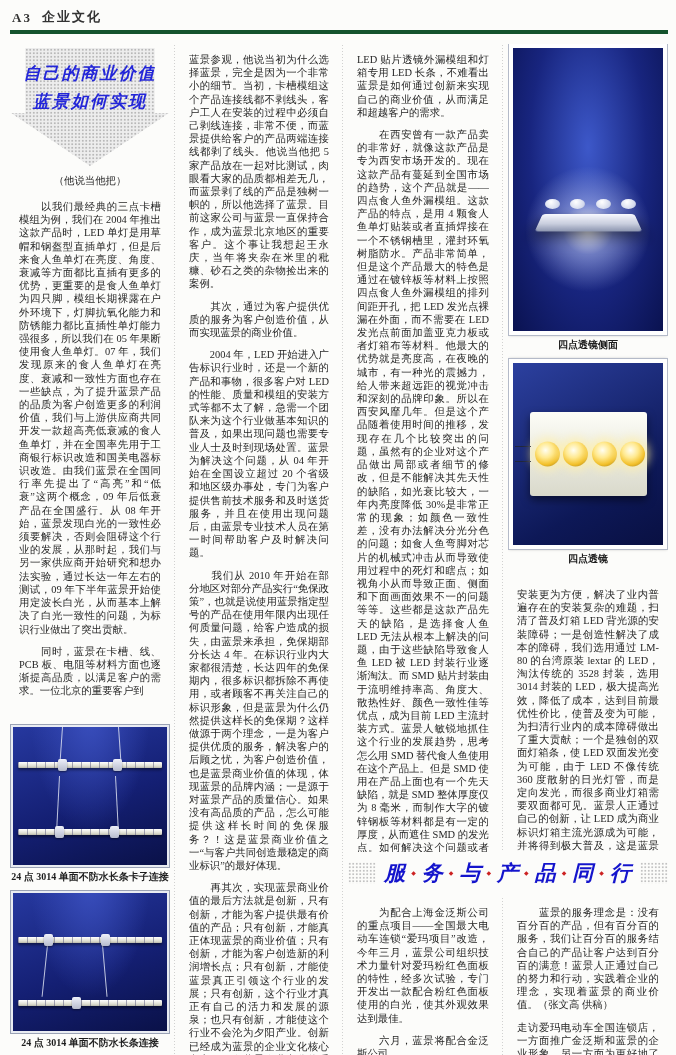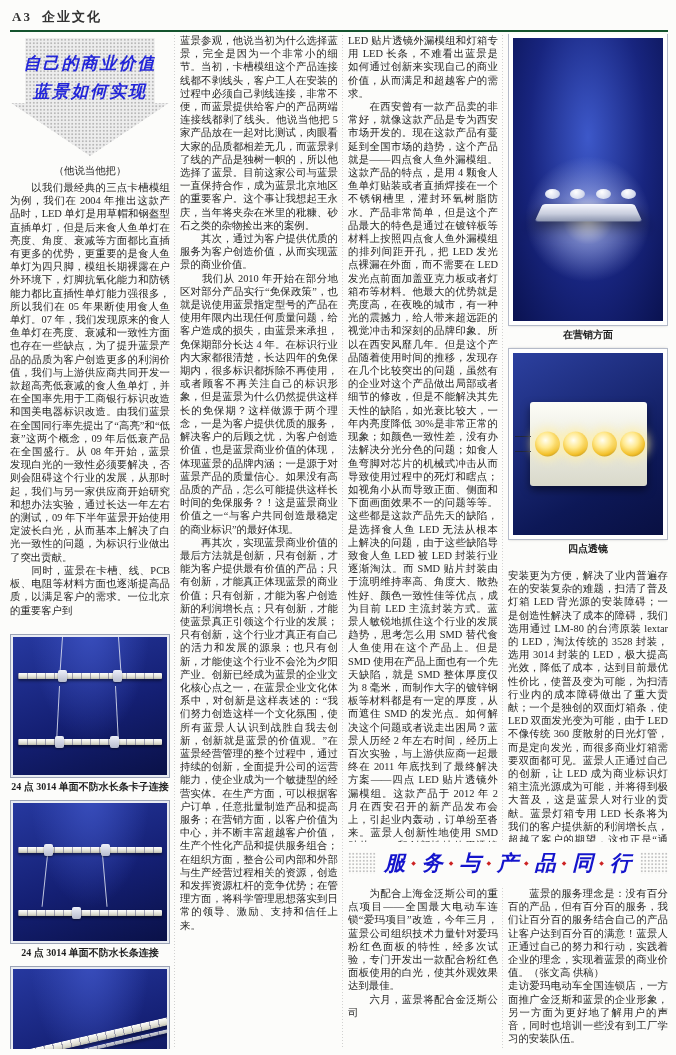--- a/index.html
+++ b/index.html
@@ -4,43 +4,43 @@
 <style>
   html,body{margin:0;padding:0;background:#9b9b9b;}
   .page{
     position:relative; width:676px; height:1055px; margin:0 auto;
     background:#fcfcfa; box-sizing:border-box; padding:6px 8px 0 10px;
     font-family:"Liberation Serif","DejaVu Serif",serif; color:#262626;
     overflow:hidden;
   }
   
   .masthead{
-    display:flex; align-items:center; gap:10px;
+    display:flex; align-items:flex-end; gap:10px;
     font-weight:bold; font-size:13px; letter-spacing:2px; color:#333;
-    border-bottom:2px solid #14532d; padding:2px 0 4px 2px; margin-bottom:2px;
+    border-bottom:4px solid #14532d; padding:2px 0 4px 2px; margin-bottom:10px;
   }
   
   .content{display:flex; height:1015px;}
   .vband{
     width:4px; margin:0 3px; align-self:stretch; flex:none;
     background-image:radial-gradient(#c6c6c6 0.7px, transparent 0.8px);
     background-size:3px 3px; opacity:.8;
   }
   .col{box-sizing:border-box; overflow:hidden;}
   .c1{width:160px; display:flex; flex-direction:column;}
   .c2{width:158px;}
   .rhalf{width:320px; display:flex; flex-direction:column;}
   .rh-top{display:flex; height:808px; flex:none;}
   .c3{width:150px;}
   .c4{flex:1; display:flex; flex-direction:column;}
   .rh-bottom{display:flex; flex:1; min-height:0;}
   .cb-left{width:150px;}
   .cb-right{flex:1;}
   
-  .bp{margin:0; font-size:10.4px; line-height:13.2px; text-align:justify;}
+  .bp{margin:9px; font-size:10.4px; line-height:13.2px; text-align:justify;}
   
   .title-arrow{
     margin:4px 1px 8px 1px; height:118px; flex:none;
     clip-path:polygon(9% 0%, 91% 0%, 91% 55%, 100% 55%, 50% 100%, 0% 55%, 9% 55%);
     background-color:#ededed;
     background-image:radial-gradient(#b8b8b8 0.8px, transparent 0.9px);
     background-size:3.5px 3.5px;
     display:flex; flex-direction:column; align-items:center; padding-top:12px; box-sizing:border-box;
   }
   .title-line{
@@ -184,20 +184,21 @@
 
       </div>
     </div>
 
     <div class="vband"></div>
 
     <div class="col c2">
       <div>
           <p class="bp">蓝景参观，他说当初为什么选择蓝景，完全是因为一个非常小的细节。当初，卡槽模组这个产品连接线都不剥线头，客户工人在安装的过程中必须自己剥线连接，非常不便，而蓝景提供给客户的产品两端连接线都剥了线头。他说当他把 5 家产品放在一起对比测试，肉眼看大家的品质都相差无几，而蓝景剥了线的产品是独树一帜的，所以他选择了蓝景。目前这家公司与蓝景一直保持合作，成为蓝景北京地区的重要客户。这个事让我想起王永庆，当年将夹杂在米里的秕糠、砂石之类的杂物捡出来的案例。</p>
           <p class="bp">　　其次，通过为客户提供优质的服务为客户创造价值，从而实现蓝景的商业价值。</p>
+          <p class="bp">　　2004 年，LED 开始进入广告标识行业时，还是一个新的产品和事物，很多客户对 LED 的性能、质量和模组的安装方式等都不太了解，急需一个团队来为这个行业做基本知识的普及，如果出现问题也需要专业人士及时到现场处置。蓝景为解决这个问题，从 04 年开始在全国设立超过 20 个省级和地区级办事处，专门为客户提供售前技术服务和及时送货服务，并且在使用出现问题后，由蓝景专业技术人员在第一时间帮助客户及时解决问题。</p>
           <p class="bp">　　我们从 2010 年开始在部分地区对部分产品实行“免保政策”，也就是说使用蓝景指定型号的产品在使用年限内出现任何质量问题，给客户造成的损失，由蓝景来承担，免保期部分长达 4 年。在标识行业内大家都很清楚，长达四年的免保期内，很多标识都拆除不再使用，或者顾客不再关注自己的标识形象，但是蓝景为什么仍然提供这样长的免保期？这样做源于两个理念，一是为客户提供优质的服务，解决客户的后顾之忧，为客户创造价值，也是蓝景商业价值的体现，体现蓝景的品牌内涵；一是源于对蓝景产品的质量信心。如果没有高品质的产品，怎么可能提供这样长时间的免保服务？！这是蓝景商业价值之一“与客户共同创造最稳定的商业标识”的最好体现。</p>
           <p class="bp">　　再其次，实现蓝景商业价值的最后方法就是创新，只有创新，才能为客户提供最有价值的产品；只有创新，才能真正体现蓝景的商业价值；只有创新，才能为客户创造新的利润增长点；只有创新，才能使蓝景真正引领这个行业的发展；只有创新，这个行业才真正有自己的活力和发展的源泉；也只有创新，才能使这个行业不会沦为夕阳产业。创新已经成为蓝景的企业文化核心点之一，在蓝景企业文化体系中，对创新是这样表述的：“我们努力创造这样一个文化氛围，使所有蓝景人认识到战胜自我去创新，创新就是蓝景的价值观。”在蓝景经营管理的整个过程中，通过持续的创新，全面提升公司的运营能力，使企业成为一个敏捷型的经营实体。在生产方面，可以根据客户订单，任意批量制造产品和提高服务；在营销方面，以客户价值为中心，并不断丰富超越客户价值，生产个性化产品和提供服务组合；在组织方面，整合公司内部和外部与生产经营过程相关的资源，创造和发挥资源杠杆的竞争优势；在管理方面，将科学管理思想落实到日常的领导、激励、支持和信任上来。</p>
         </div>
     </div>
 
     <div class="vband"></div>
 
     <div class="rhalf">
 
       <div class="rh-top">
@@ -212,21 +213,21 @@
 
         <div class="col c4">
           <div class="fig">
             <div class="photo rphoto1">
               <div class="mod-side"></div>
               <div class="bump" style="left:21%;"></div>
               <div class="bump" style="left:38%;"></div>
               <div class="bump" style="left:55%;"></div>
               <div class="bump" style="left:72%;"></div>
             </div>
-            <div class="figcap">在营销方面</div>
+            <div class="figcap">四点透镜侧面</div>
           </div>
 
           <div class="fig">
             <div class="photo rphoto2">
               <div class="pcb">
                 <div class="pcb-wire"></div>
                 <div class="pcb-wire w2"></div>
                 <div class="lens" style="left:5%;"></div>
                 <div class="lens" style="left:29%;"></div>
                 <div class="lens" style="left:53%;"></div>

